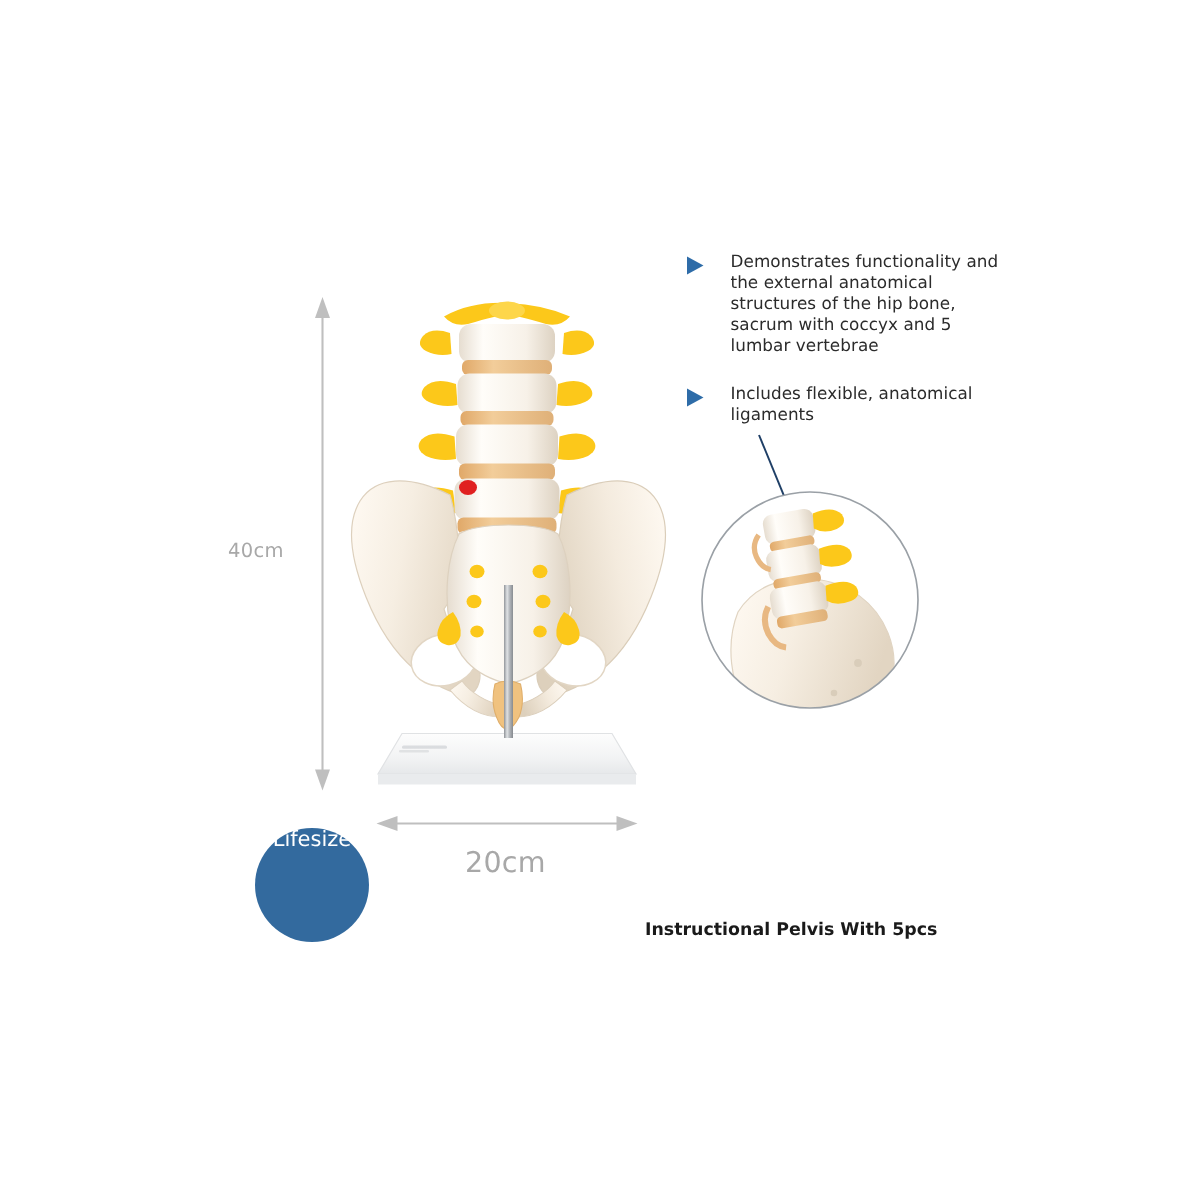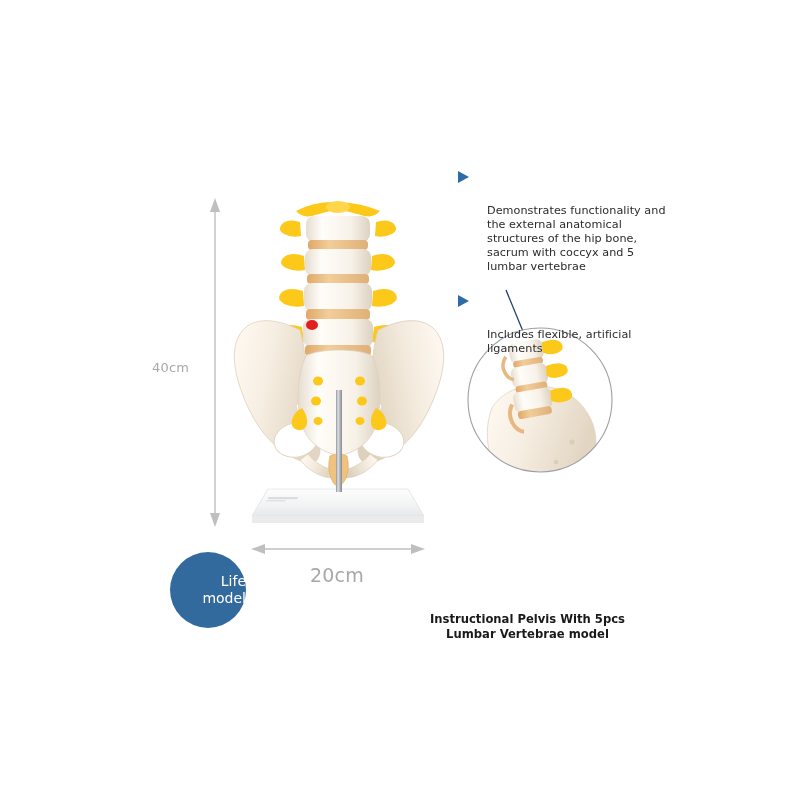--- a/index.html
+++ b/index.html
@@ -43,22 +43,22 @@
   
   .life-badge {
     position: absolute;
     left: 170px;
     top: 552px;
     width: 76px;
     height: 76px;
     border-radius: 50%;
     background: #336a9e;
     display: flex;
-    flex-direction: column;
-    align-items: flex-end;
+    flex-direction: row;
+    align-items: flex-start;
     justify-content: center;
     color: #ffffff;
     font-size: 14px;
     line-height: 17px;
   }
 
   
   .features {
     position: absolute;
     left: 458px;
@@ -80,21 +80,20 @@
     margin-top: 3px;
     margin-right: 0px;
     flex: 0 0 auto;
   }
   .feature-text {
     margin-left: 18px;
     font-size: 11.2px;
     line-height: 14px;
     color: #2b2b2b;
     letter-spacing: .05px;
-    margin-top: 36px;
   }
 
   
   .product-title {
     position: absolute;
     left: 400px;
     top: 612px;
     width: 255px;
     text-align: center;
     font-size: 11.6px;
@@ -313,32 +312,31 @@
       <circle cx="540" cy="400" r="72" fill="none" stroke="#9aa0a6" stroke-width="1.1"></circle>
     </g>
   </svg>
 
   <div class="dim-v-label">40cm</div>
 
   <div class="dim-h-label">20cm</div>
 
   <div class="life-badge">
     <span>Life</span>
-    <span>model</span>
+    <span>size</span>
   </div>
 
   <div class="features">
     <div class="feature">
       <span class="bullet-tri"></span>
       <span class="feature-text">Demonstrates functionality and the external anatomical structures of the hip bone, sacrum with coccyx and 5 lumbar vertebrae</span>
     </div>
     <div class="feature">
       <span class="bullet-tri"></span>
-      <span class="feature-text">Includes flexible, artificial ligaments</span>
+      <span class="feature-text">Includes flexible, anatomical ligaments</span>
     </div>
   </div>
 
   <div class="product-title">
     <div>Instructional Pelvis With 5pcs</div>
-    <div>Lumbar Vertebrae model</div>
   </div>
 
 </div>
 
 </body></html>

